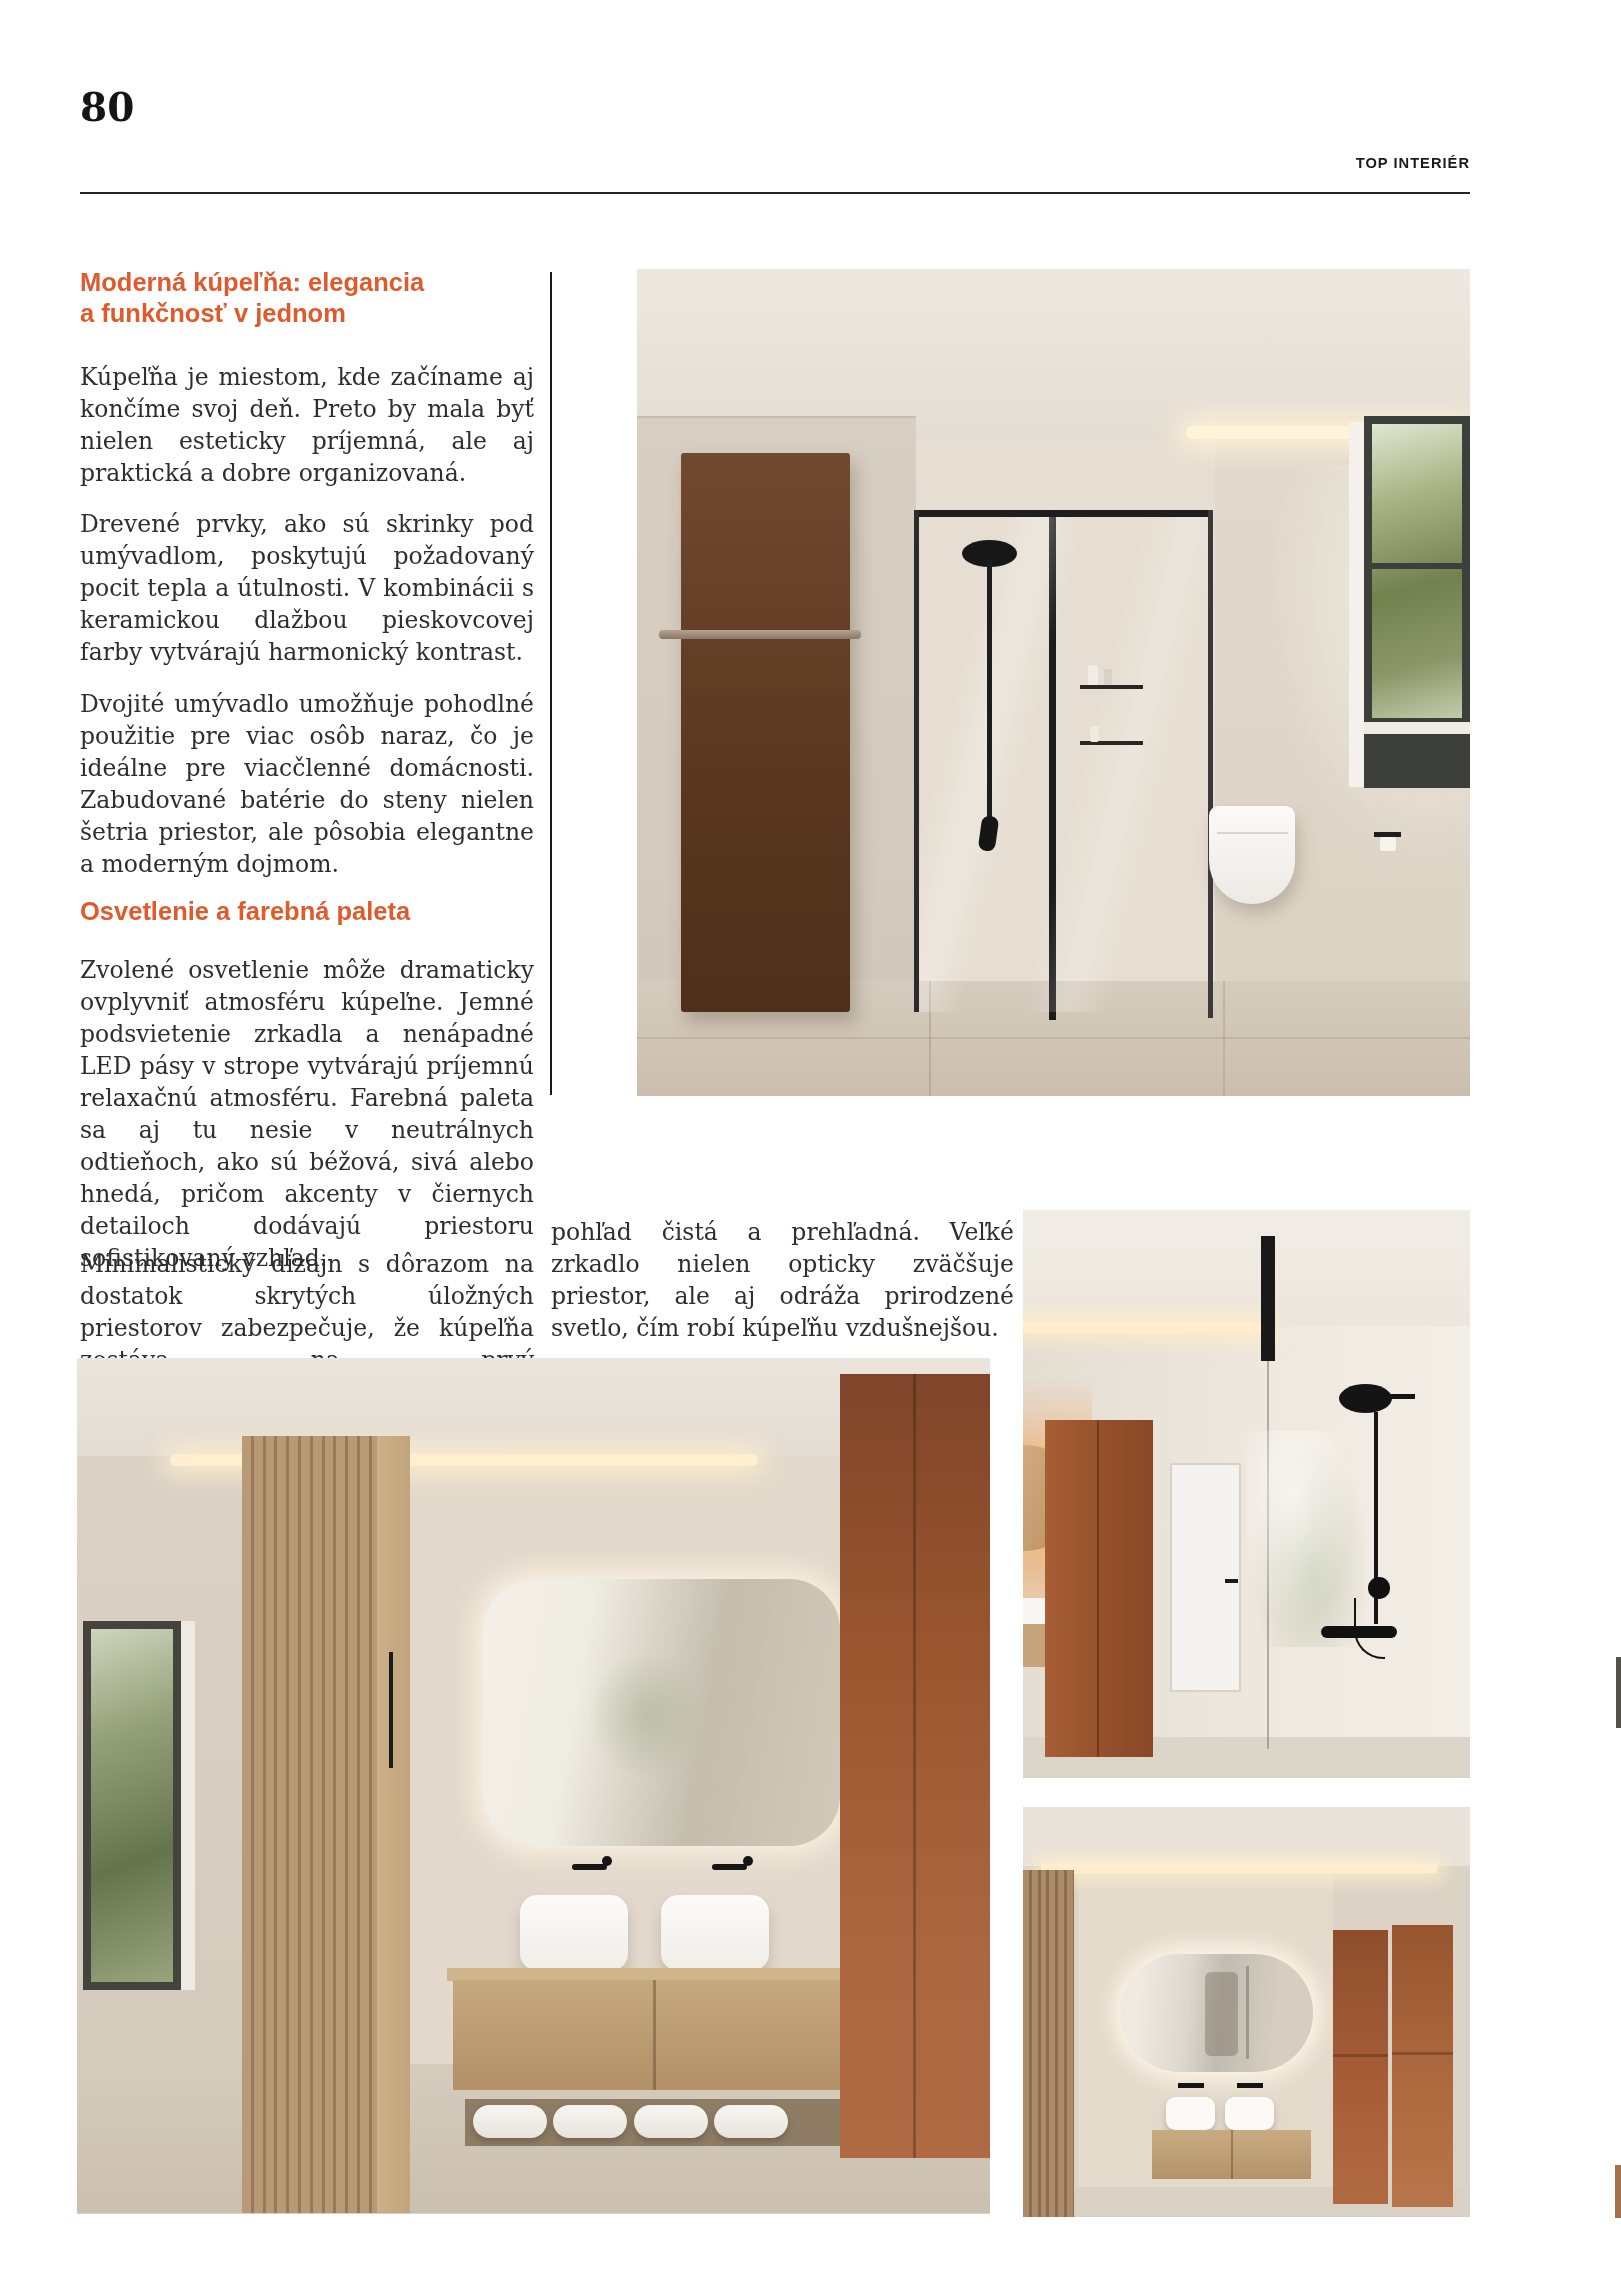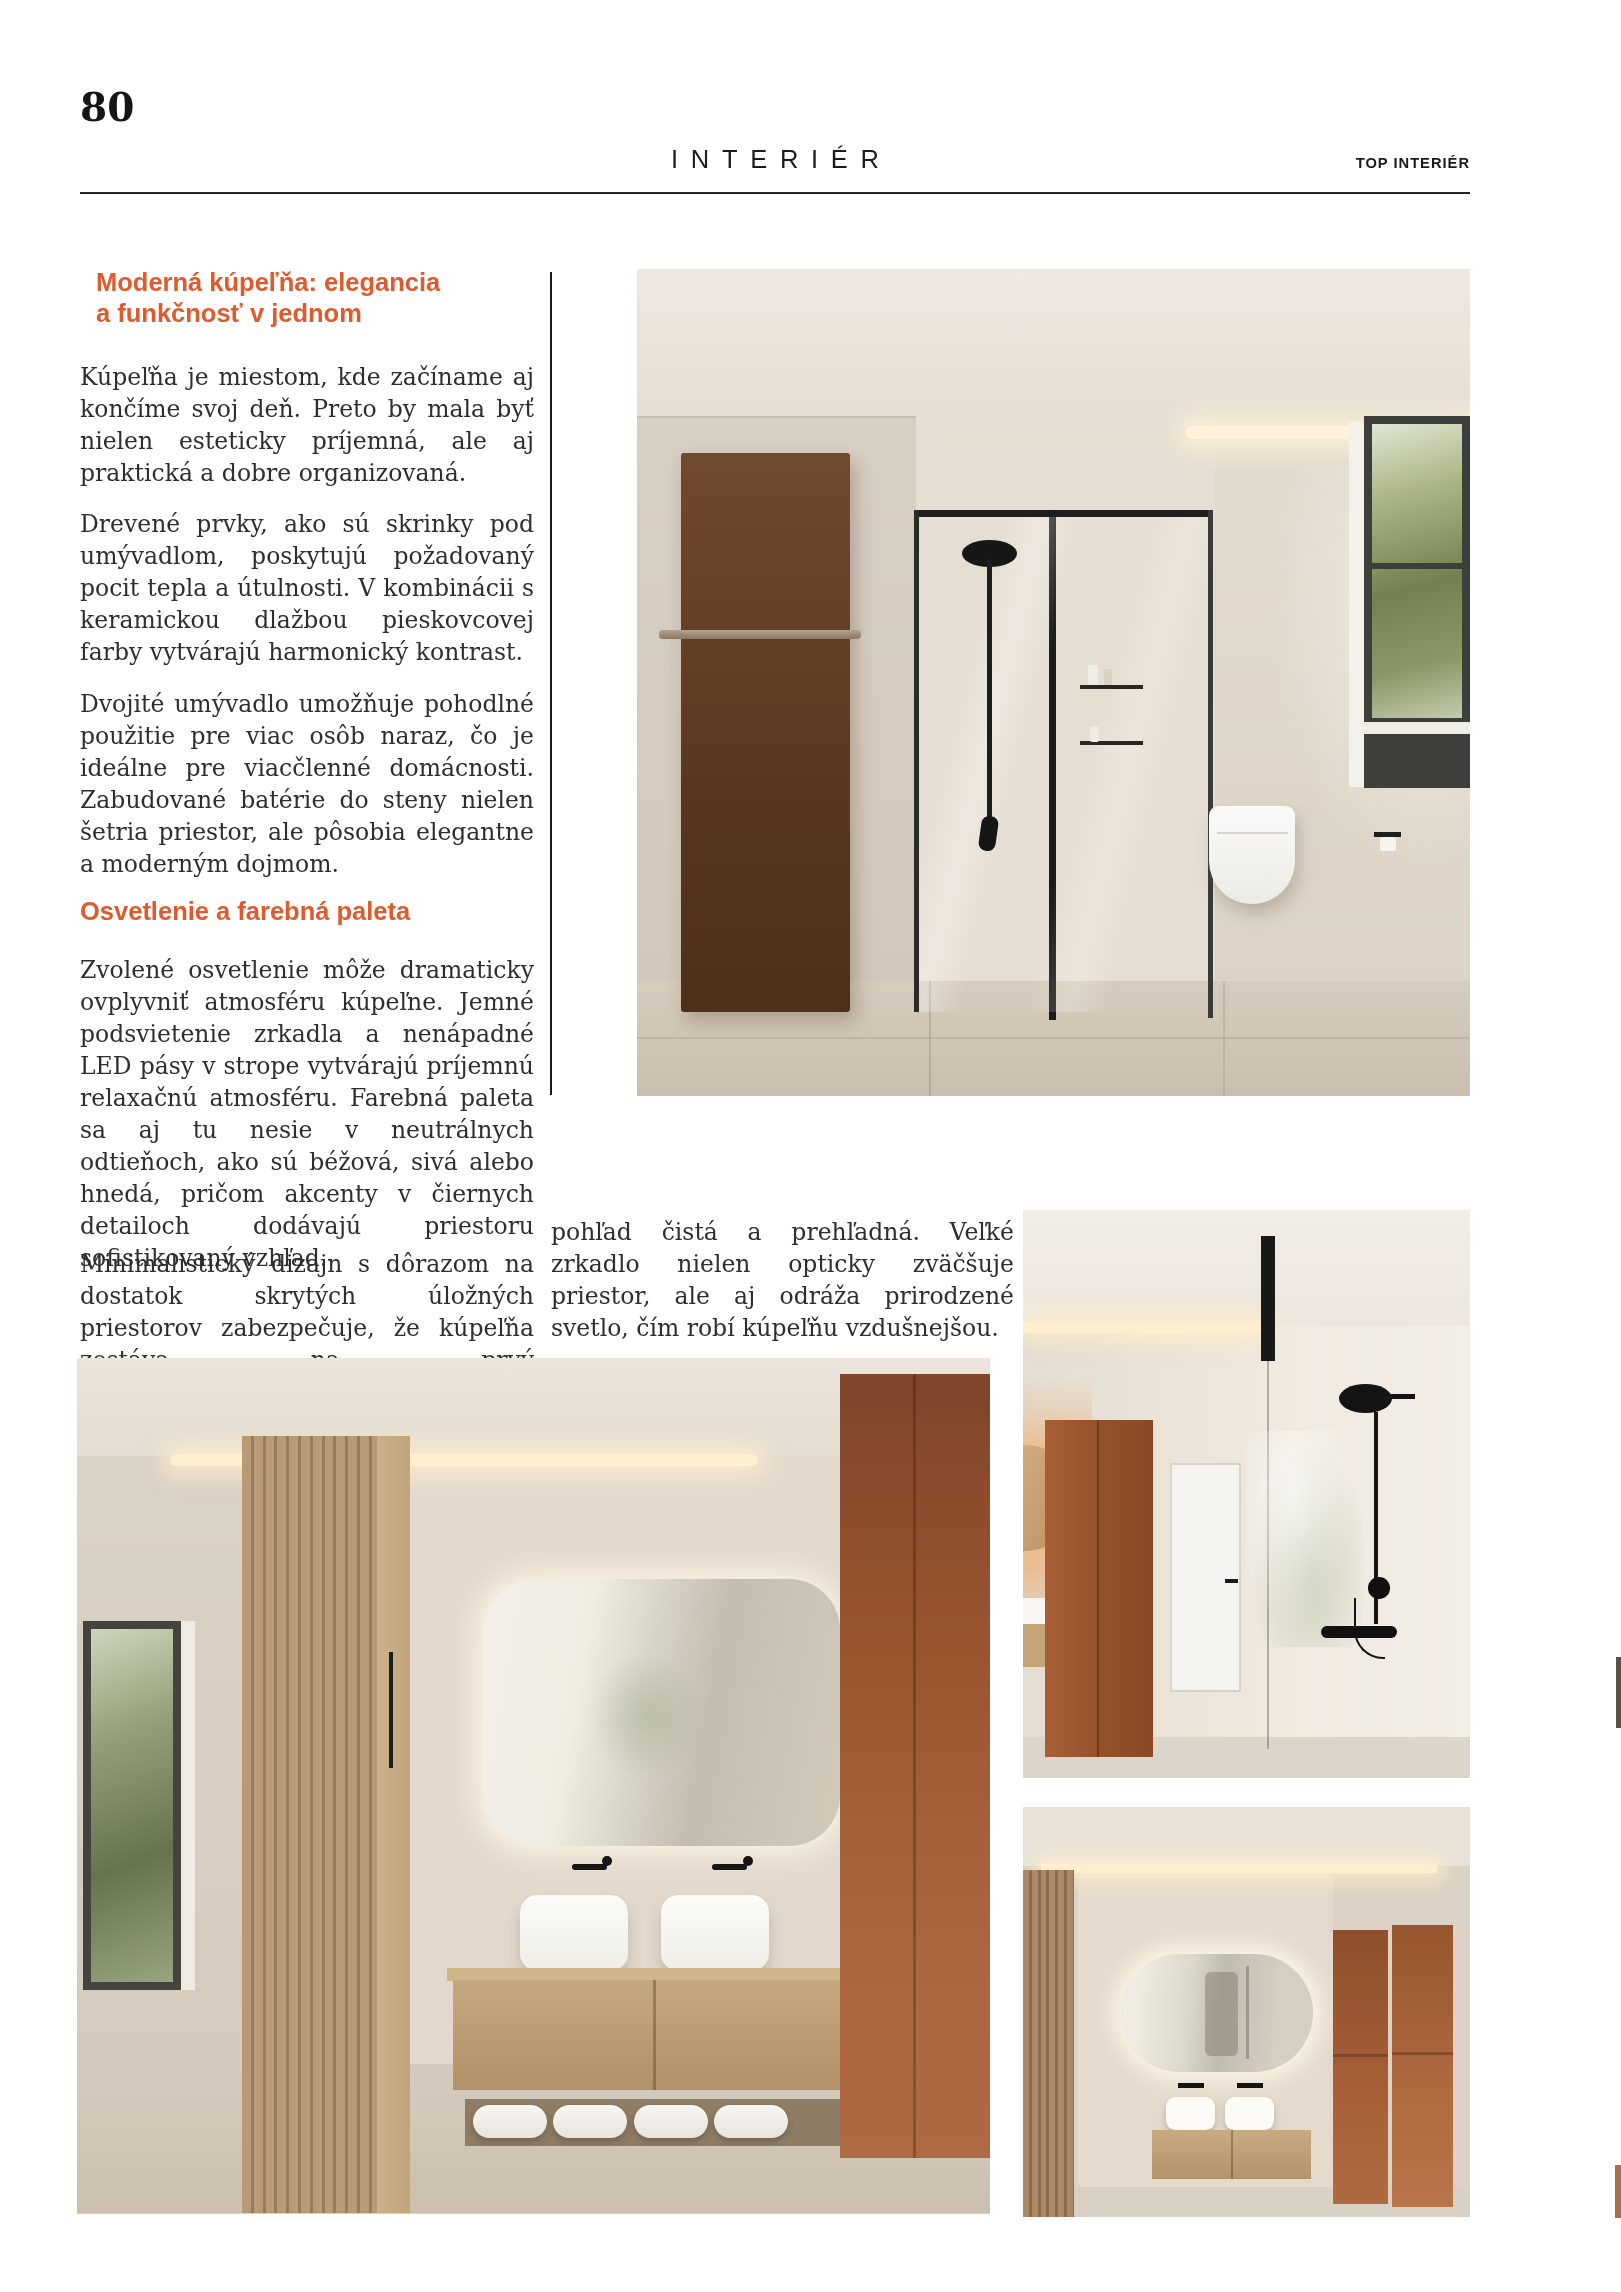--- a/index.html
+++ b/index.html
@@ -8,21 +8,21 @@
   #page .abs{position:absolute}
 
   .page-number{left:80px;top:84px;width:1390px;
     font-family:"DejaVu Serif",serif;font-weight:700;font-size:39px;color:#151515}
   .section-title{left:80px;top:145px;width:1390px;text-align:center;
     font-size:25.5px;letter-spacing:12.7px;text-indent:12.7px;color:#1c1c1c}
   .edition-label{right:151px;top:155px;font-size:14.7px;font-weight:700;letter-spacing:1px;color:#1a1a1a}
   .header-rule{left:80px;top:192px;width:1390px;height:2px;background:#242424}
   .col-divider{left:550px;top:272px;width:2px;height:823px;background:#1a1a1a}
 
-  .article-heading{left:96px;top:267px;width:461px;font-weight:700;font-size:25.5px;line-height:31px;color:#df5a2c}
+  .article-heading{left:80px;top:267px;width:461px;font-weight:700;font-size:25.5px;line-height:31px;color:#df5a2c}
   .article-heading span{display:block}
   .sub-heading{left:80px;top:897px;width:461px;font-weight:700;font-size:25.5px;color:#df5a2c}
 
   .body-p{left:80px;width:454px;font-family:"DejaVu Serif",serif;font-size:23.5px;line-height:32px;
     color:#2e2e2e;text-align:justify;margin:0}
   .p1{top:361px}.p2{top:508px}.p3{top:688px}.p4{top:954px}
   .p5{top:1248px;text-align-last:justify}
   .col2-p{left:551px;top:1216px;width:463px;font-family:"DejaVu Serif",serif;font-size:23.5px;
     line-height:32px;color:#2e2e2e;text-align:justify;margin:0}
 
@@ -148,21 +148,20 @@
 
   .sliver1{left:1616px;top:1657px;width:4.9px;height:71px;background:#55514b}
   .sliver2{left:1615px;top:2165px;width:5.9px;height:53px;background:#a4714e}
 </style>
 </head>
 <body>
 
 <div id="page">
 
   <div class="abs page-number">80</div>
-  <div class="abs section-title">INTERIÉR</div>
   <div class="abs edition-label">TOP INTERIÉR</div>
   <div class="abs header-rule"></div>
 
   <h1 class="abs article-heading" style="margin:0">
     <span>Moderná kúpeľňa: elegancia</span>
     <span>a funkčnosť v jednom</span>
   </h1>
 
   <p class="abs body-p p1">Kúpeľňa je miestom, kde začíname aj končíme svoj deň. Preto by mala byť nielen esteticky príjemná, ale aj praktická a dobre organizovaná.</p>
   <p class="abs body-p p2">Drevené prvky, ako sú skrinky pod umývadlom, poskytujú požadovaný pocit tepla a útulnosti. V kombinácii s keramickou dlažbou pieskovcovej farby vytvárajú harmonický kontrast.</p>

